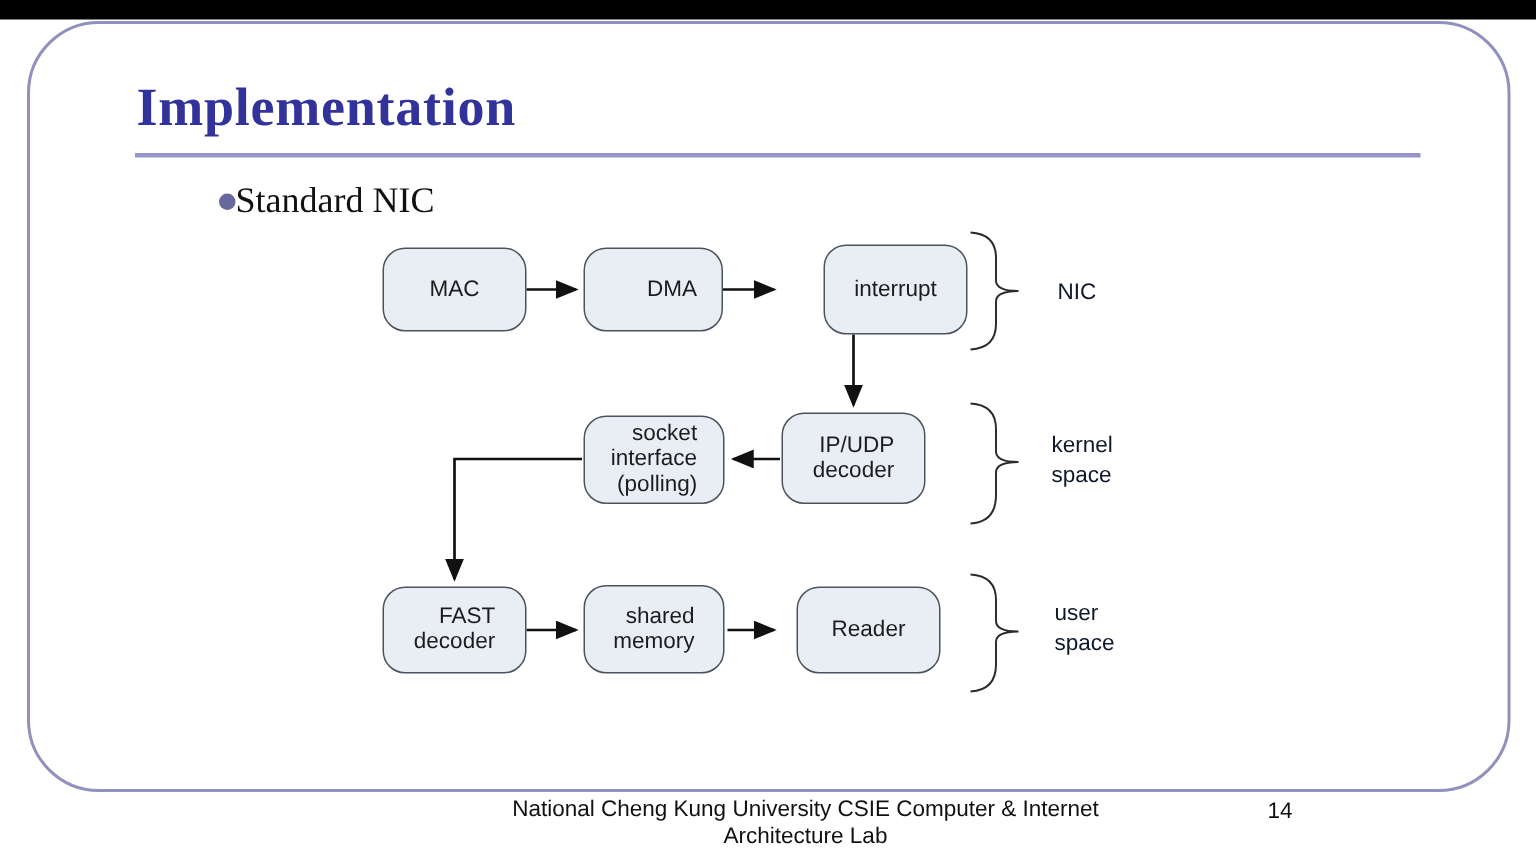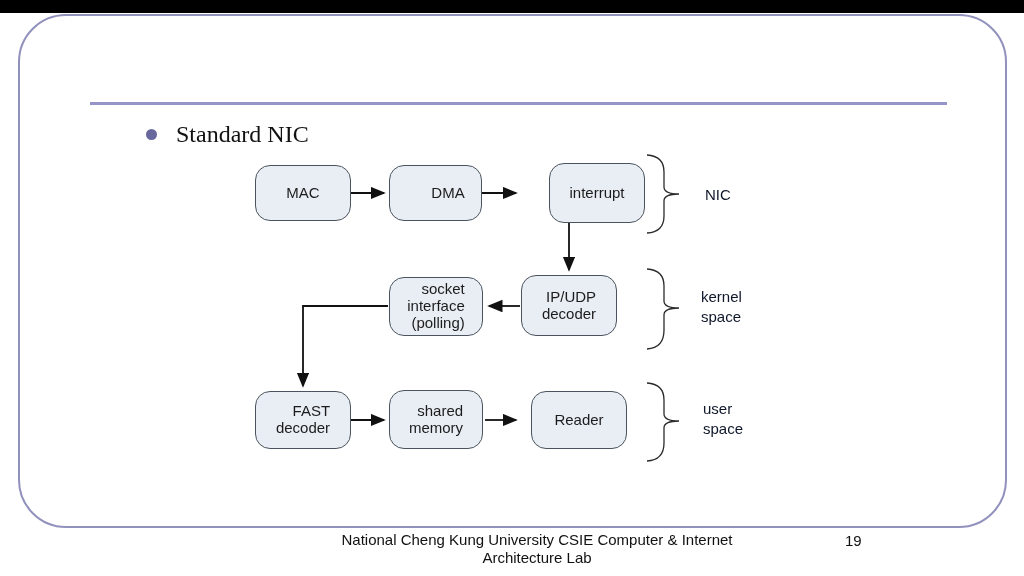--- a/index.html
+++ b/index.html
@@ -5,21 +5,21 @@
   html,body{margin:0;padding:0;background:#ffffff;}
   .stage{position:relative;width:1024px;height:576px;background:#ffffff;overflow:hidden;
          font-family:"Liberation Sans",sans-serif;}
   .top-bar{position:absolute;left:0;top:0;width:1024px;height:13px;background:#000000;}
   .frame{position:absolute;left:18px;top:14px;width:989px;height:514px;
          border:2px solid #9191bd;border-radius:48px;box-sizing:border-box;}
   .title{position:absolute;left:91px;top:50px;margin:0;
          font-family:"Liberation Serif",serif;font-weight:bold;font-size:36px;
          letter-spacing:0.5px;color:#32329b;}
   .title-rule{position:absolute;left:90px;top:102px;width:857px;height:3px;background:#9595c9;}
-  .bullet-row{position:absolute;left:146px;top:121px;display:flex;align-items:center;gap:19px;}
+  .bullet-row{position:absolute;left:146px;top:121px;display:flex;align-items:center;}
   .bullet-dot{width:11px;height:11px;border-radius:50%;background:#68689c;flex:0 0 auto;}
   .bullet-text{font-family:"Liberation Serif",serif;font-size:24px;color:#111111;}
   .node{position:absolute;display:flex;align-items:center;justify-content:center;
         background:#e9eef5;border:1.6px solid #4b545e;border-radius:15px;
         box-sizing:border-box;color:#1c1c1c;font-size:15px;line-height:1.13;
         text-align:right;white-space:pre-line;}
   .grp{position:absolute;color:#0f172a;font-size:15px;line-height:1.35;white-space:pre-line;}
   .overlay{position:absolute;left:0;top:0;width:1024px;height:576px;pointer-events:none;}
   .caption{position:absolute;left:230px;top:477px;width:600px;text-align:center;
            font-family:"Liberation Serif",serif;font-size:21px;color:#111111;white-space:pre;}
@@ -28,20 +28,21 @@
   .page-num{position:absolute;left:845px;top:532px;font-size:15px;color:#111111;}
 </style>
 </head>
 <body>
 
 <div class="stage">
 
   <div class="top-bar"></div>
   <div class="frame"></div>
 
+  <h1 class="title">Implementation</h1>
   <div class="title-rule"></div>
 
   <div class="bullet-row">
     <span class="bullet-dot"></span>
     <span class="bullet-text">Standard NIC</span>
   </div>
 
   <svg class="overlay" viewBox="0 0 1024 576">
     <defs>
       <marker id="ah" markerWidth="9" markerHeight="8" refX="7.5" refY="3.5" orient="auto">
@@ -86,15 +87,15 @@
   <div class="grp" style="left:701px;top:287px;">kernel
 space</div>
   <div class="grp" style="left:703px;top:399px;">user
 space</div>
 
 
   <div class="footer">
     <div>National Cheng Kung University CSIE Computer &amp; Internet</div>
     <div>Architecture Lab</div>
   </div>
-  <div class="page-num">19</div>
+  <div class="page-num">14</div>
 
 </div>
 
 </body></html>

